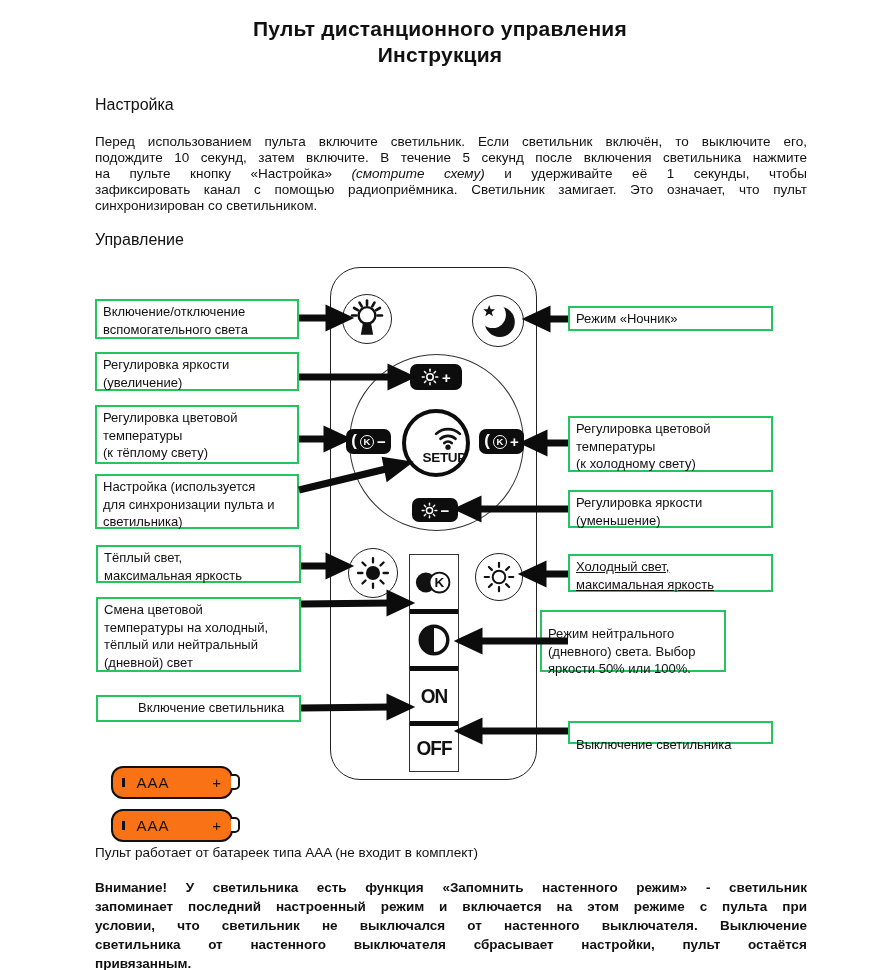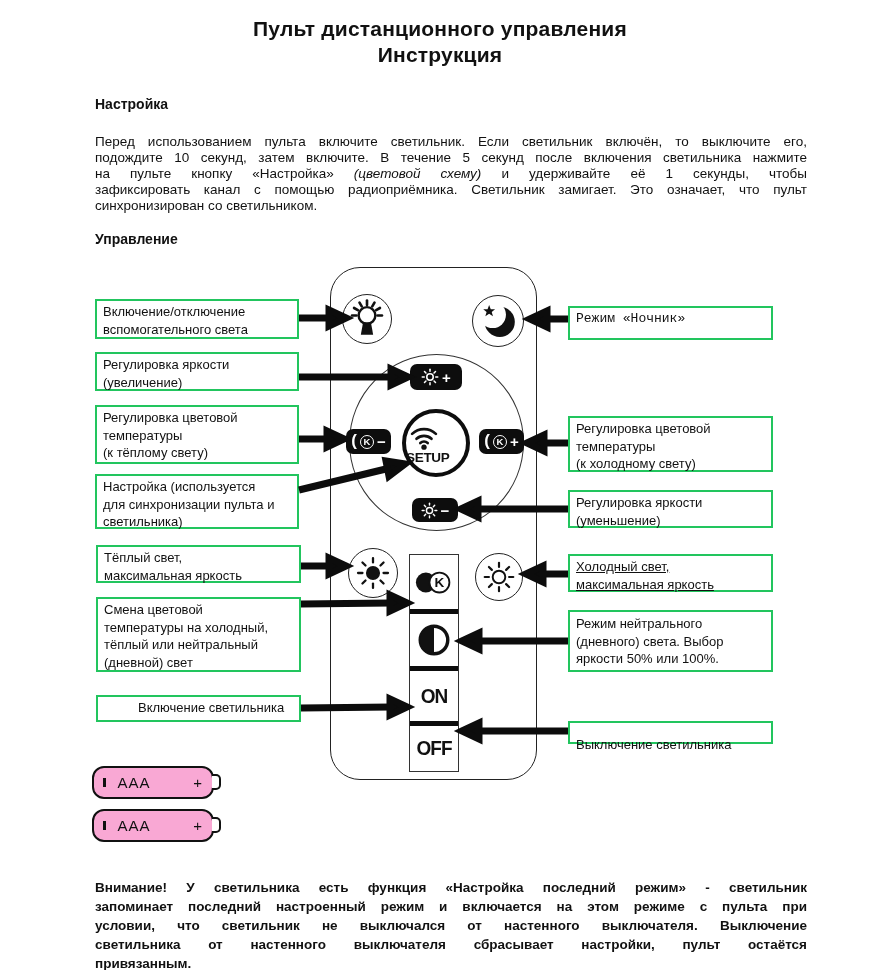--- a/index.html
+++ b/index.html
@@ -8,21 +8,21 @@
     position:relative; width:895px; height:970px; margin:0 auto;
     background:#ffffff; color:#111;
     font-family:"Liberation Sans","DejaVu Sans",sans-serif;
     overflow:hidden;
   }
   .title {
     position:absolute; left:60px; top:16px; width:760px;
     text-align:center; font-weight:bold; font-size:21px; line-height:26px;
     letter-spacing:.2px;
   }
-  .heading { position:absolute; font-size:14px; font-weight:bold; }
+  .heading { position:absolute; font-size:16px; font-weight:normal; }
   .par { position:absolute; left:95px; width:712px; font-size:13.5px; line-height:15.9px; }
   .par.bold { font-weight:bold; line-height:19px; }
   .jl { text-align:justify; text-align-last:justify; }
   .caption { position:absolute; left:95px; top:845px; font-size:13.5px; }
 
   .callout {
     position:absolute; background:#fff; border:2px solid #22c55e;
     font-size:13px; line-height:17.6px; padding:2px 6px; white-space:nowrap;
   }
 
@@ -44,34 +44,34 @@
   }
   .pill .sign { font-size:15px; font-weight:800; line-height:1; }
   .pill .paren { font-size:17px; font-weight:800; line-height:1; transform:translateY(-1px); }
   .pill .kcirc {
     width:14px; height:14px; border:1.6px solid #fff; border-radius:50%;
     font-size:9.5px; font-weight:bold; line-height:11px; text-align:center;
   }
   .setup-btn {
     position:absolute; left:71px; top:141px; width:68px; height:68px;
     border:4.5px solid #0d0d0d; border-radius:50%; background:#fff;
-    display:flex; flex-direction:column; align-items:flex-start; justify-content:center;
+    display:flex; flex-direction:column; align-items:flex-end; justify-content:center;
   }
   .setup-label { font-size:13.5px; font-weight:bold; letter-spacing:-.3px; margin-top:-2px; }
   .column {
     position:absolute; left:78px; top:286px; width:50px; height:218px;
     border:1.5px solid #333; background:#fff; display:flex; flex-direction:column;
   }
   .cell { display:flex; align-items:center; justify-content:center; }
   .cell.txt { font-size:20px; font-weight:bold; letter-spacing:-1px; transform:scaleX(.95); }
   .divider { height:5px; background:#0d0d0d; flex:none; }
 
   .battery {
-    position:absolute; left:92px; width:122px; height:33px;
-    border:2.5px solid #111; border-radius:12px; background:#f9a8d4;
+    position:absolute; left:111px; width:122px; height:33px;
+    border:2.5px solid #111; border-radius:12px; background:#f97316;
     display:flex; align-items:center;
   }
   .bat-minus { width:2.5px; height:9px; background:#111; margin-left:9px; flex:none; }
   .bat-label { font-size:15px; margin-left:12px; letter-spacing:1px; }
   .bat-plus { margin-left:auto; margin-right:10px; font-size:15px; }
   .bat-nub {
     position:absolute; right:-8.5px; top:6px; width:8.5px; height:16px;
     border:2.5px solid #111; border-left:none; border-radius:0 5px 5px 0; background:#fff;
   }
 </style>
@@ -82,21 +82,21 @@
 
   <div class="title">
     <div>Пульт дистанционного управления</div>
     <div>Инструкция</div>
   </div>
 
   <div class="heading" style="left:95px;top:96px;">Настройка</div>
   <div class="par" style="top:134px;">
     <div class="jl">Перед использованием пульта включите светильник. Если светильник включён, то выключите его,</div>
     <div class="jl">подождите 10 секунд, затем включите. В течение 5 секунд после включения светильника нажмите</div>
-    <div class="jl"><span>на пульте кнопку «Настройка» </span><i>(цветовой схему)</i><span> и удерживайте её 1 секунды, чтобы</span></div>
+    <div class="jl"><span>на пульте кнопку «Настройка» </span><i>(смотрите схему)</i><span> и удерживайте её 1 секунды, чтобы</span></div>
     <div class="jl">зафиксировать канал с помощью радиоприёмника. Светильник замигает. Это означает, что пульт</div>
     <div>синхронизирован со светильником.</div>
   </div>
 
   <div class="heading" style="left:95px;top:231px;">Управление</div>
 
   <div class="callout" style="left:95px;top:299px;width:204px;height:40px;">
     <div>Включение/отключение</div>
     <div>вспомогательного света</div>
   </div>
@@ -121,37 +121,37 @@
   <div class="callout" style="left:96px;top:597px;width:205px;height:75px;">
     <div>Смена цветовой</div>
     <div>температуры на холодный,</div>
     <div>тёплый или нейтральный</div>
     <div>(дневной) свет</div>
   </div>
   <div class="callout" style="left:96px;top:695px;width:205px;height:27px;padding-left:40px;">
     <div>Включение светильника</div>
   </div>
 
-  <div class="callout" style="left:568px;top:306px;width:205px;height:34px;font-family:Liberation Mono, monospace;">
+  <div class="callout" style="left:568px;top:306px;width:205px;height:25px;">
     <div>Режим «Ночник»</div>
   </div>
   <div class="callout" style="left:568px;top:416px;width:205px;height:56px;">
     <div>Регулировка цветовой</div>
     <div>температуры</div>
     <div>(к холодному свету)</div>
   </div>
   <div class="callout" style="left:568px;top:490px;width:205px;height:38px;">
     <div>Регулировка яркости</div>
     <div>(уменьшение)</div>
   </div>
   <div class="callout" style="left:568px;top:554px;width:205px;height:38px;text-decoration:underline;">
     <div>Холодный свет,</div>
     <div>максимальная яркость</div>
   </div>
-  <div class="callout" style="left:568px;top:610px;width:205px;height:62px;padding-top:3px;">
+  <div class="callout" style="left:540px;top:610px;width:186px;height:62px;padding-top:13px;">
     <div>Режим нейтрального</div>
     <div>(дневного) света. Выбор</div>
     <div>яркости 50% или 100%.</div>
   </div>
   <div class="callout" style="left:568px;top:721px;width:205px;height:23px;padding-top:13px;">
     <div>Выключение светильника</div>
   </div>
 
   <div class="remote">
     <div class="btn-circle" style="left:11px;top:26px;width:50px;height:50px;">
@@ -351,22 +351,23 @@
     <div class="bat-label">AAA</div>
     <div class="bat-plus">+</div>
     <div class="bat-nub"></div>
   </div>
   <div class="battery" style="top:809px;">
     <div class="bat-minus"></div>
     <div class="bat-label">AAA</div>
     <div class="bat-plus">+</div>
     <div class="bat-nub"></div>
   </div>
+  <div class="caption">Пульт работает от батареек типа AAA (не входит в комплект)</div>
 
   <div class="par bold" style="top:878px;">
-    <div class="jl">Внимание! У светильника есть функция «Настройка последний режим» - светильник</div>
+    <div class="jl">Внимание! У светильника есть функция «Запомнить настенного режим» - светильник</div>
     <div class="jl">запоминает последний настроенный режим и включается на этом режиме с пульта при</div>
     <div class="jl">условии, что светильник не выключался от настенного выключателя. Выключение</div>
     <div class="jl">светильника от настенного выключателя сбрасывает настройки, пульт остаётся</div>
     <div>привязанным.</div>
   </div>
 
 </div>
 
 </body></html>

